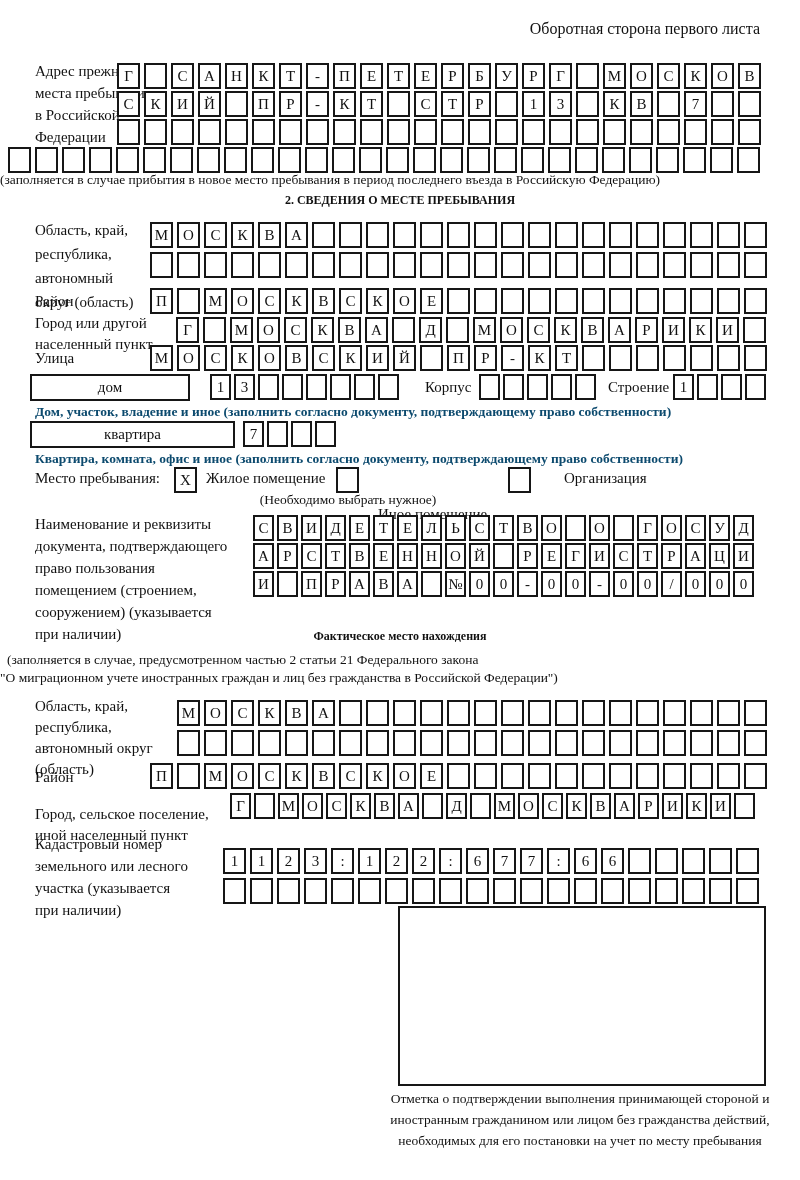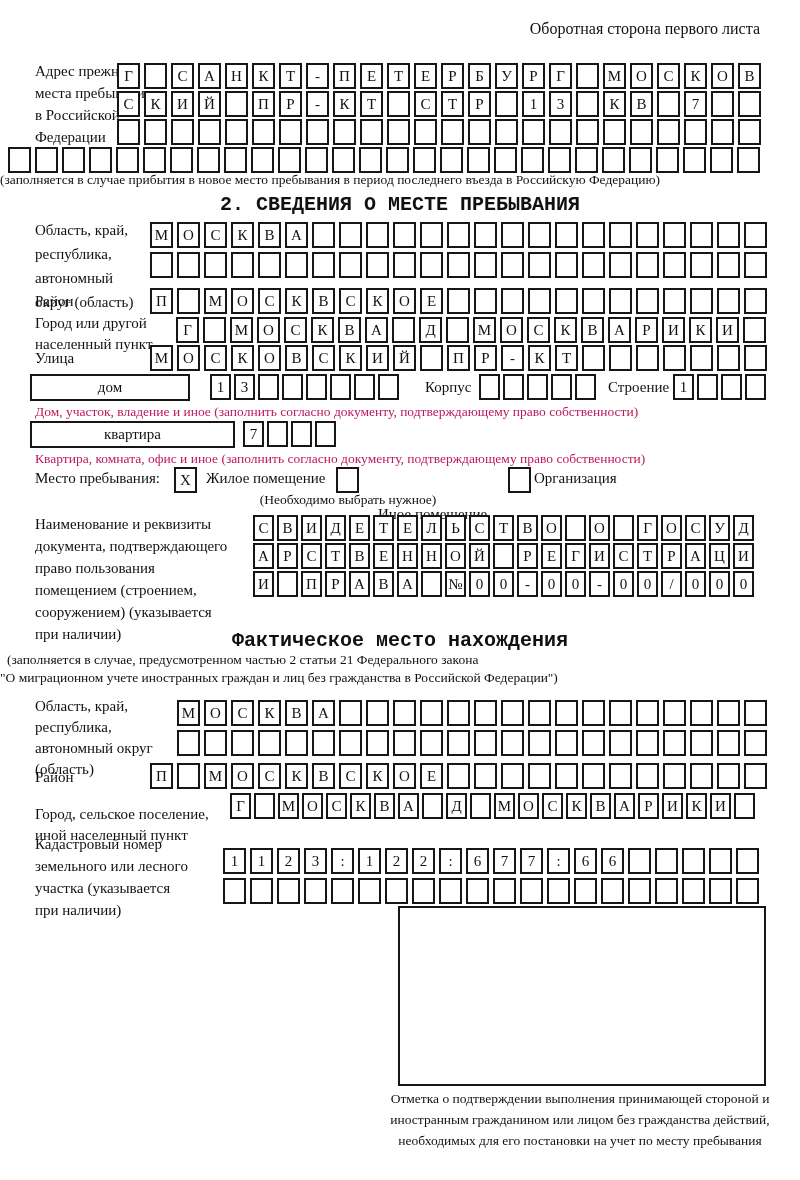--- a/index.html
+++ b/index.html
@@ -3,22 +3,22 @@
 <meta charset="utf-8">
 <style>
   html,body{margin:0;padding:0;}
   body{
     width:800px;height:1180px;position:relative;background:#fff;color:#111;
     font-family:"Liberation Serif","DejaVu Serif",serif;
     overflow:hidden;
   }
   .abs{position:absolute;}
   .lbl{position:absolute;font-size:15px;line-height:22px;white-space:pre-line;color:#111;}
-  .cap{position:absolute;font-size:13.5px;color:#be185d;white-space:nowrap;}
-  .title{position:absolute;width:100%;text-align:center;font-weight:bold;font-size:20px;font-family:Liberation Mono, monospace;}
+  .cap{position:absolute;font-size:13.5px;color:#0c4a6e;white-space:nowrap;font-weight:bold;}
+  .title{position:absolute;width:100%;text-align:center;font-weight:bold;font-size:12px;}
   .note-c{position:absolute;width:100%;font-size:13.5px;}
   .cells{position:absolute;display:flex;gap:4px;}
   .cells-sm{position:absolute;display:flex;gap:3px;}
   .cb{
     display:inline-flex;width:23px;height:26px;box-sizing:border-box;
     border:2px solid #161616;align-items:center;justify-content:center;
     font-size:15px;line-height:1;background:#fff;flex:0 0 auto;
   }
   .cells-sm .cb{width:21px;}
   .widebox{
@@ -322,21 +322,21 @@
     <span class="cb"></span>
   </div>
 <div class="cap" style="left:35px;top:451px;">Квартира, комната, офис и иное (заполнить согласно документу, подтверждающему право собственности)</div>
 
 <div class="inline-lbl" style="left:35px;top:470px;">Место пребывания:</div>
 <span class="cb abs" style="left:174px;top:467px;">X</span>
 <div class="inline-lbl" style="left:206px;top:470px;">Жилое помещение</div>
 <span class="cb abs" style="left:336px;top:467px;"></span>
 <div class="inline-lbl" style="left:378px;top:470px;margin-top:36px;">Иное помещение</div>
 <span class="cb abs" style="left:508px;top:467px;"></span>
-<div class="inline-lbl" style="left:534px;top:470px;">Организация</div>
+<div class="inline-lbl" style="left:564px;top:470px;">Организация</div>
 <div class="abs" style="left:148px;top:492px;width:400px;text-align:center;font-size:13.5px;">(Необходимо выбрать нужное)</div>
 
 <div class="lbl" style="left:35px;top:513px;">Наименование и реквизиты
 документа, подтверждающего
 право пользования
 помещением (строением,
 сооружением) (указывается
 при наличии)</div>
 <div class="cells-sm" style="left:253px;top:515px;">
     <span class="cb">С</span>

